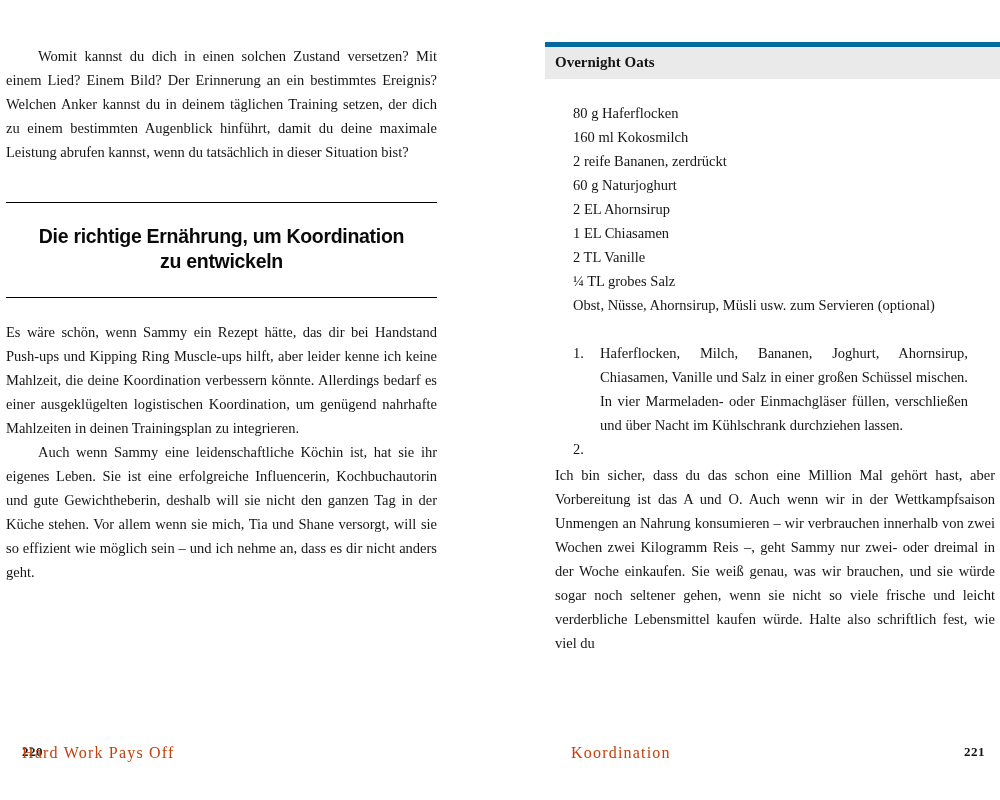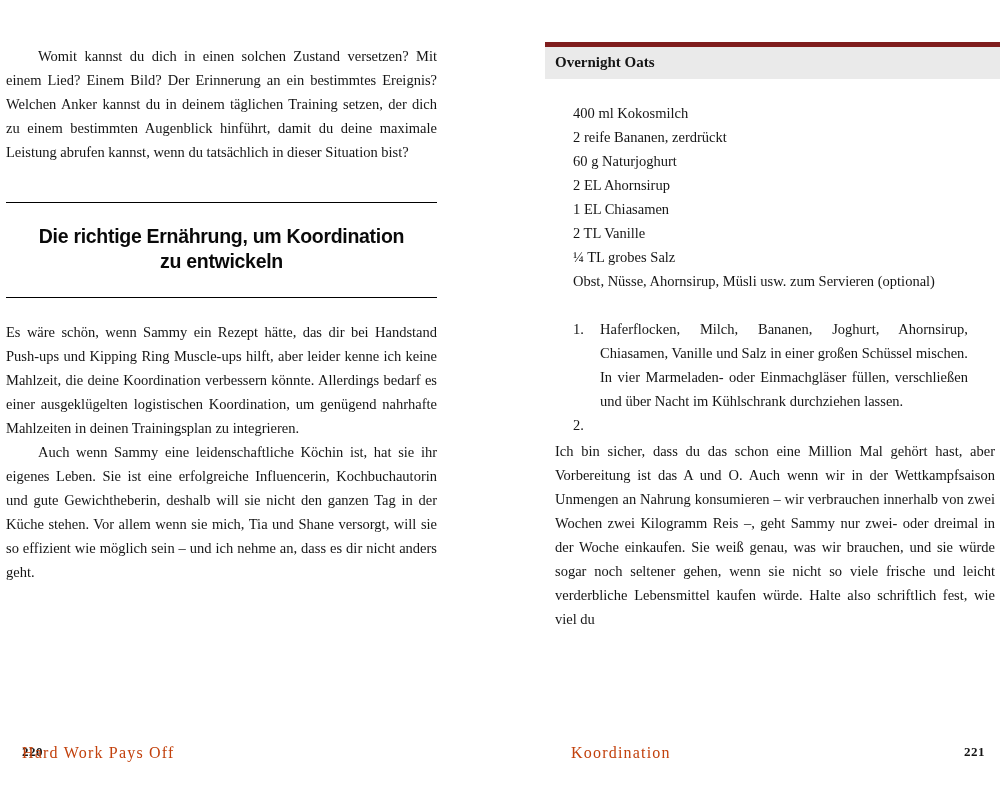--- a/index.html
+++ b/index.html
@@ -39,21 +39,21 @@
     font-size: 19.5px;
     line-height: 25px;
     letter-spacing: -0.3px;
     color: #0a0a0a;
   }
 
   
   .recipe-box {
     margin: 42px 0 0 45px;
     background: #eaeaea;
-    border-top: 5px solid #7f1d1d;
+    border-top: 5px solid #0369a1;
     padding: 7px 10px 8px 10px;
     font-size: 15px;
     font-weight: 700;
   }
   .ingredients {
     list-style: none;
     margin: 22px 0 0 73px;
     padding: 0;
     font-size: 14.5px;
     line-height: 24px;
@@ -124,21 +124,22 @@
     </div>
   </div>
 
   <div class="page page-right">
 
     <div class="recipe-box">
       <span>Overnight Oats</span>
     </div>
 
     <ul class="ingredients">
-      <li>400 ml Kokosmilch</li>
+      <li>80 g Haferflocken</li>
+      <li>160 ml Kokosmilch</li>
       <li>2 reife Bananen, zerdrückt</li>
       <li>60 g Naturjoghurt</li>
       <li>2 EL Ahornsirup</li>
       <li>1 EL Chiasamen</li>
       <li>2 TL Vanille</li>
       <li>¼ TL grobes Salz</li>
       <li>Obst, Nüsse, Ahornsirup, Müsli usw. zum Servieren (optional)</li>
     </ul>
 
     <ol class="steps">

